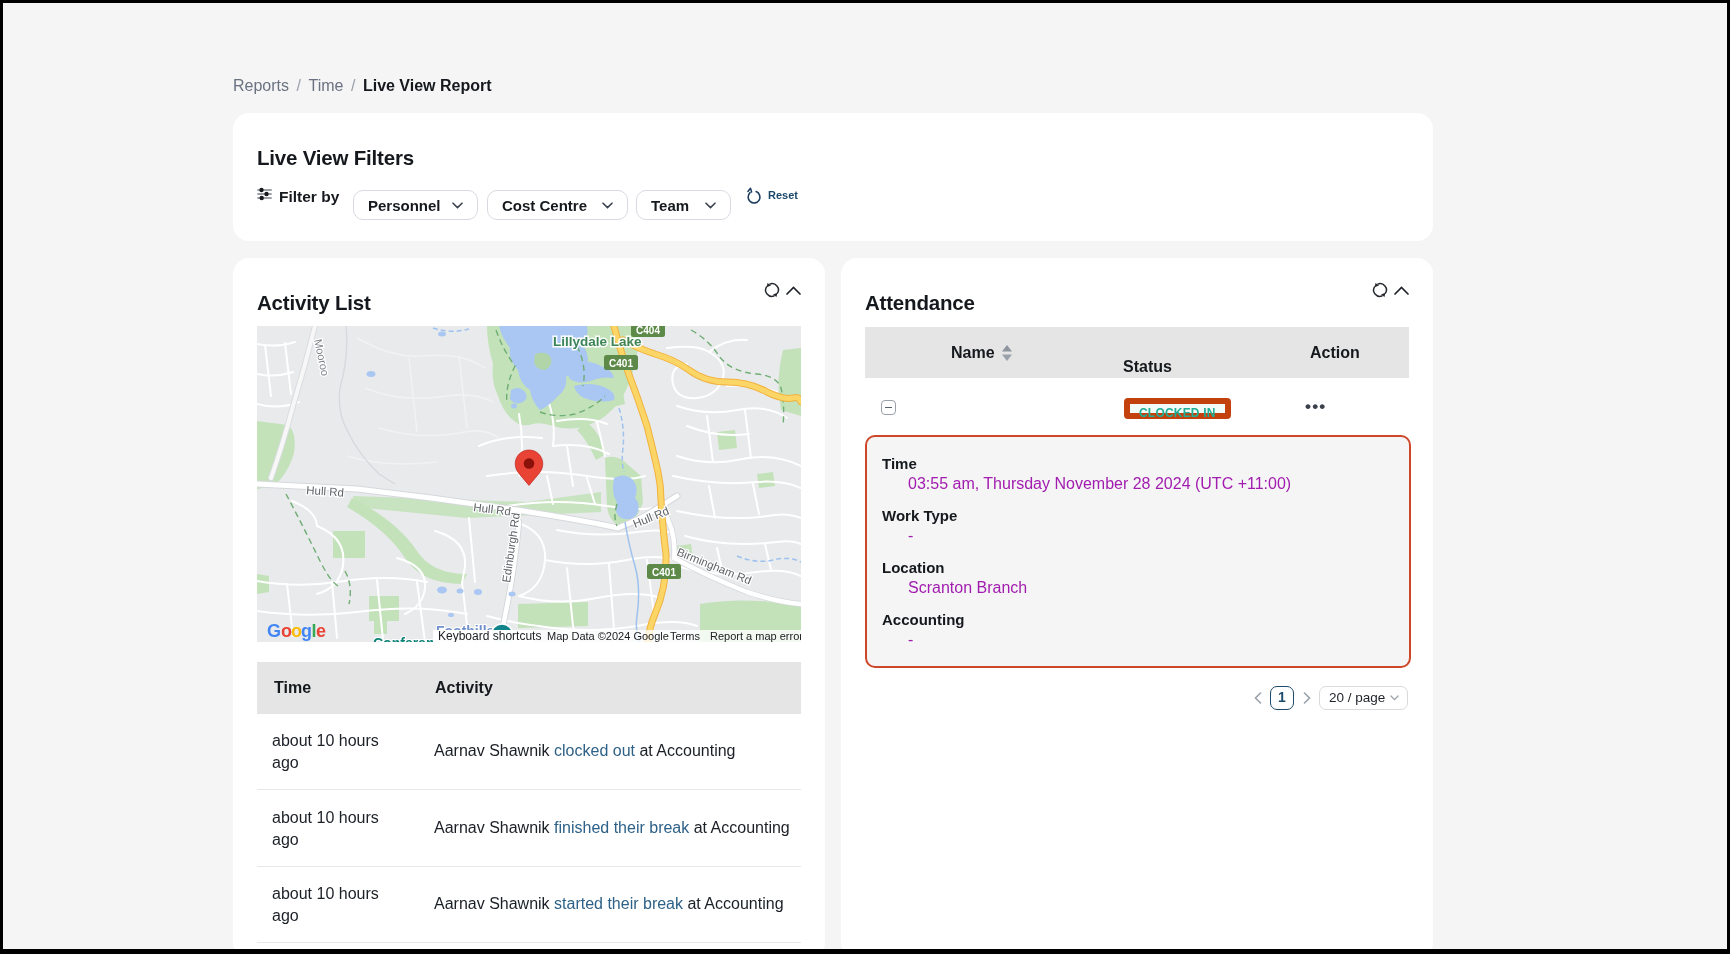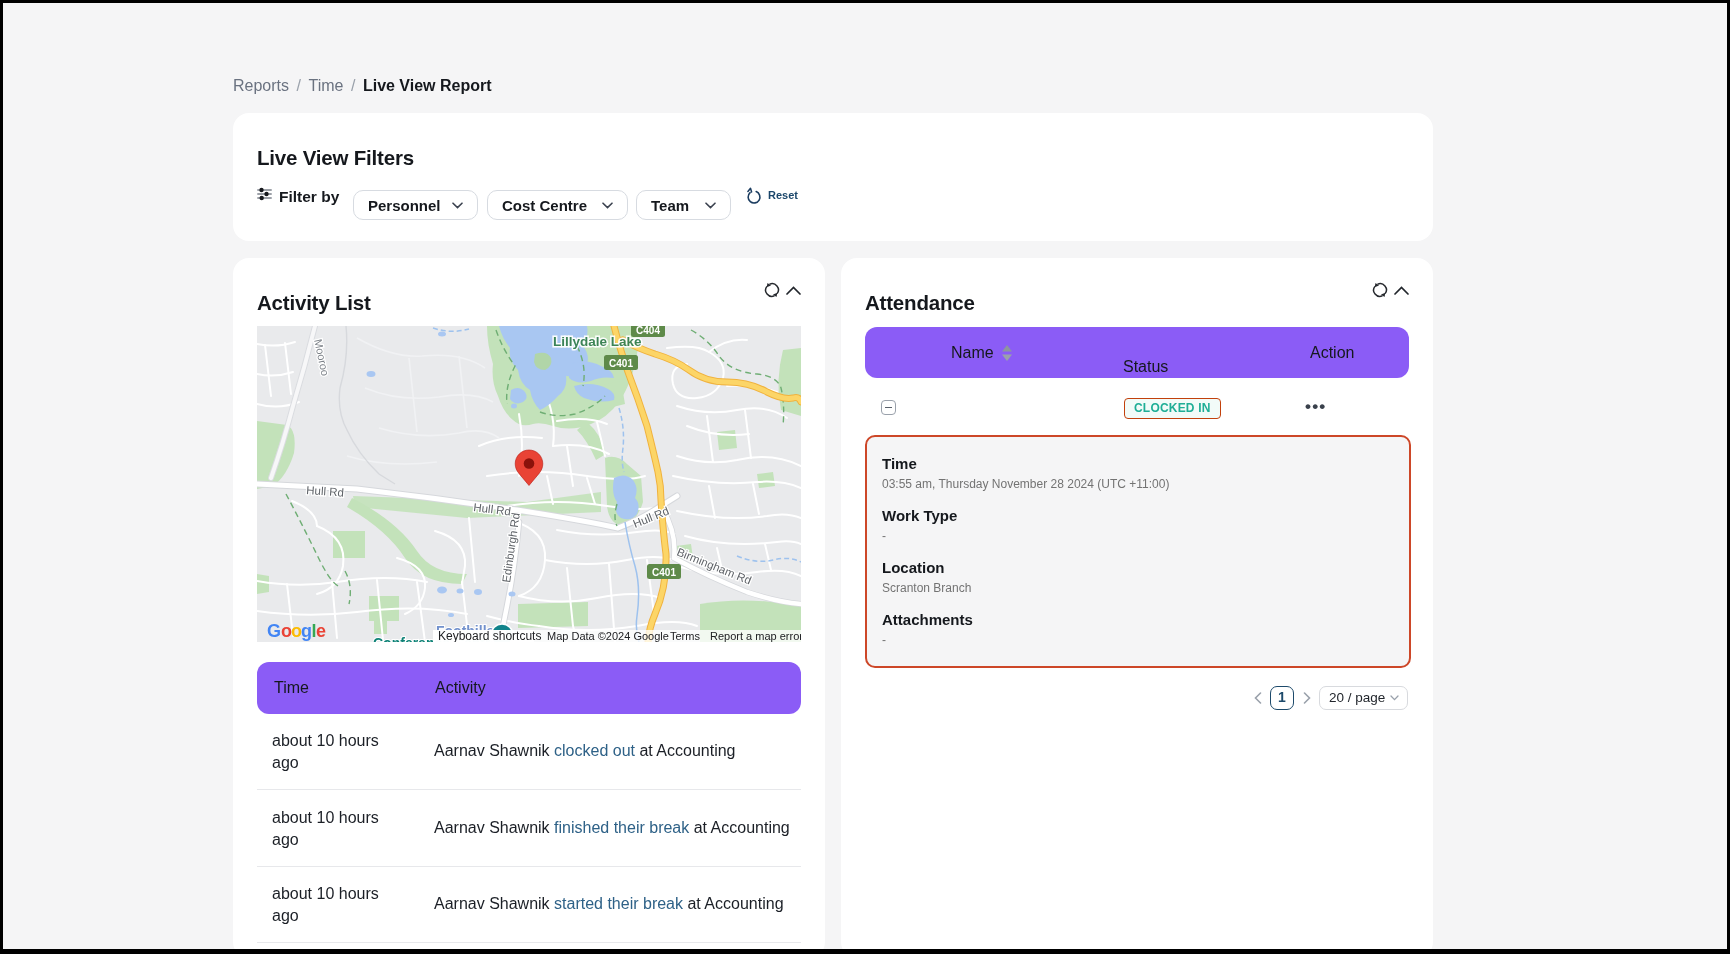--- a/index.html
+++ b/index.html
@@ -26,39 +26,39 @@
 
 
 .frow { position:absolute; left:24px; top:77px; height:30px; width:1150px; }
 .flabel { position:absolute; left:22px; top:-2px; font-size:15.5px; font-weight:bold; color:#15181d; }
 .fbtn { position:absolute; top:0; height:30px; border:1px solid #d7dbe1; border-radius:10px; background:#fff;
   font-size:15px; font-weight:bold; color:#15181d; display:flex; align-items:center; justify-content:space-between; padding:0 14px; }
 .fbtn svg { margin-left:10px; }
 .reset { position:absolute; top:-1px; font-size:11px; font-weight:bold; color:#1b476b; }
 
 
-.thead { position:absolute; background:#8b5cf6; border-radius:12px; font-weight:normal; font-size:16px; color:#15181d; }
+.thead { position:absolute; background:#e5e5e5; border-radius:0; font-weight:bold; font-size:16px; color:#15181d; }
 .th { position:absolute; top:50%; transform:translateY(-50%); }
 
 
 .arow { position:absolute; left:24px; width:544px; border-bottom:1px solid #e7e8eb; font-size:16px; color:#1b1f26; }
 .atime { position:absolute; left:15px; width:125px; line-height:22px; }
 .atext { position:absolute; left:177px; white-space:nowrap; }
 .link { color:#2e6187; }
 
 
 .navy { color:#1d3f5f; }
-.badge { position:absolute; border:1px solid #c2410c; background:#f2fbf8; color:#1fae96; font-size:12px; font-weight:bold;
+.badge { position:absolute; border:6px solid #c2410c; background:#f2fbf8; color:#1fae96; font-size:12px; font-weight:bold;
   letter-spacing:0.2px; border-radius:4px; height:21px; line-height:19px; padding:0 9px; }
 .minusbtn { position:absolute; width:15px; height:15px; border:1.3px solid #9aa1ab; border-radius:4px; }
 .minusbtn::after { content:""; position:absolute; left:3px; right:3px; top:50%; height:1.5px; margin-top:-1px; background:#5a616b; }
 .detail { position:absolute; left:24px; top:177px; width:546px; height:233px; border:2px solid #cd4728; border-radius:10px; background:#f5f5f6; padding:17px 15px; }
 .dlabel,.dval { line-height:20px; }
 .dlabel { font-size:15px; font-weight:bold; color:#15181d; }
-.dval { font-size:12px; color:#737373; }
+.dval { font-size:16px; color:#a21caf;margin-left:26px; }
 
 
 .pag { position:absolute; top:428px; height:24px; font-size:14px; }
 .pgbox { position:absolute; width:24px; height:24px; border:1.5px solid #1d4a6b; border-radius:7px; color:#1d4a6b; font-weight:bold; text-align:center; line-height:21px; background:#fff; }
 .pgsel { position:absolute; width:89px; height:24px; border:1px solid #d8dade; border-radius:7px; background:#fff; font-size:13.5px; color:#22262c; line-height:22px; padding-left:9px; }
 </style>
 </head>
 <body>
 
 <div class="crumb">Reports<span class="sep">/</span>Time<span class="sep">/</span><b>Live View Report</b></div>
@@ -364,21 +364,21 @@
   <div class="badge" style="left:283px;top:140px;">CLOCKED IN</div>
   <div style="position:absolute;left:464px;top:139px;font-size:17px;letter-spacing:1.2px;color:#3a414c;font-weight:bold;">•••</div>
 
   <div class="detail">
     <div class="dlabel">Time</div>
     <div class="dval">03:55 am, Thursday November 28 2024 (UTC +11:00)</div>
     <div class="dlabel" style="margin-top:12px;">Work Type</div>
     <div class="dval">-</div>
     <div class="dlabel" style="margin-top:12px;">Location</div>
     <div class="dval">Scranton Branch</div>
-    <div class="dlabel" style="margin-top:12px;">Attachments</div>
+    <div class="dlabel" style="margin-top:12px;">Accounting</div>
     <div class="dval">-</div>
   </div>
 
   <div class="pag">
     <svg style="position:absolute;left:413px;top:6px" width="8" height="12" viewBox="0 0 8 12" fill="none" stroke="#9aa1ab" stroke-width="1.6" stroke-linecap="round">
         <path d="M6.5 1 L1.5 6 L6.5 11"></path>
       </svg>
     <div class="pgbox" style="left:429px;">1</div>
     <svg style="position:absolute;left:462px;top:6px" width="8" height="12" viewBox="0 0 8 12" fill="none" stroke="#9aa1ab" stroke-width="1.6" stroke-linecap="round">
         <path d="M1.5 1 L6.5 6 L1.5 11"></path>

